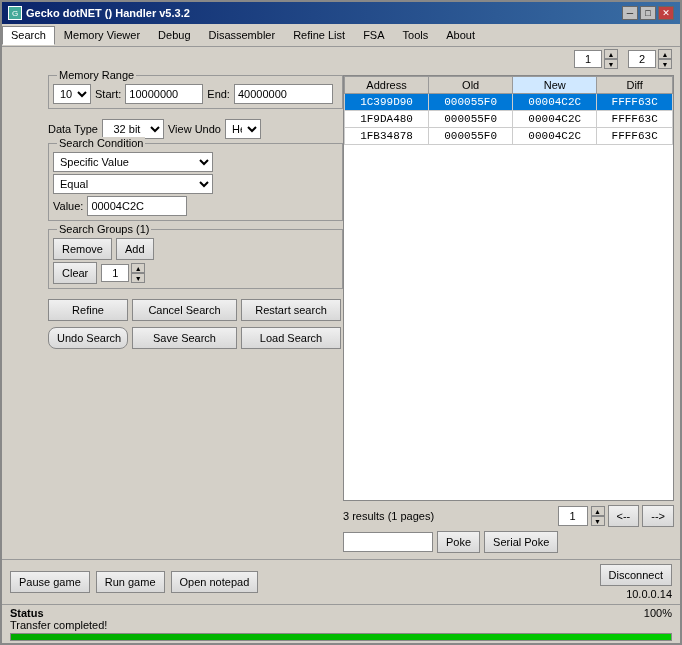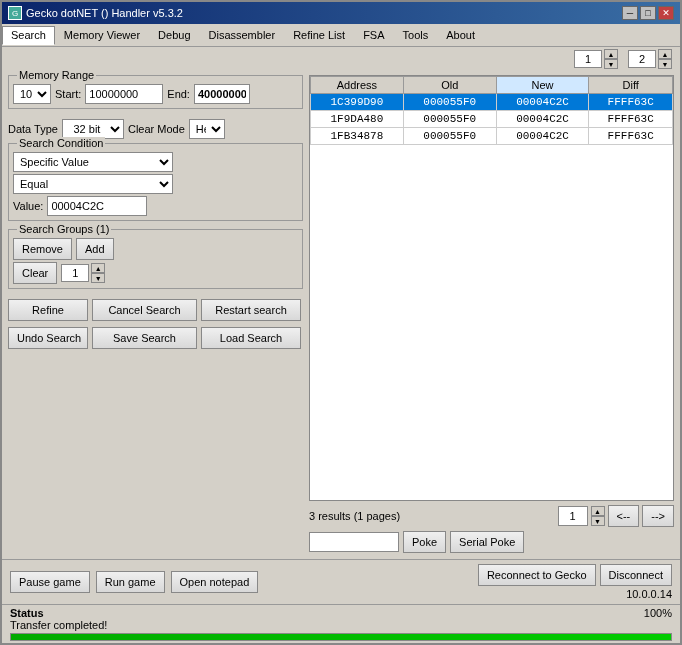--- a/index.html
+++ b/index.html
@@ -39,21 +39,21 @@
       background: #4a9;
       border: 1px solid #fff;
       font-size: 8px;
       display: flex;
       align-items: center;
       justify-content: center;
       color: white;
     }
     .title-text {
       font-size: 11px;
-      font-weight: normal;
+      font-weight: bold;
     }
     .title-controls {
       display: flex;
       gap: 2px;
     }
     .title-btn {
       width: 16px;
       height: 14px;
       background: #c0c0c0;
       border: 1px solid #666;
@@ -80,22 +80,22 @@
     .menu-tab.active {
       background: white;
       border: 1px solid #888;
       border-bottom: 1px solid white;
       margin-bottom: -1px;
     }
     .content-area {
       display: flex;
       flex: 1;
       padding: 6px;
-      gap: 6px;
       overflow: hidden;
+      margin-left: 40px;
     }
     .left-panel {
       width: 295px;
       display: flex;
       flex-direction: column;
       gap: 4px;
     }
     .right-panel {
       flex: 1;
       display: flex;
@@ -329,33 +329,33 @@
 
       <div class="memory-range-box">
         <span class="group-label">Memory Range</span>
         <div class="row">
           <select style="width:38px;">
             <option>10</option>
           </select>
           <span class="label">Start:</span>
           <input type="text" style="width: 78px;" value="10000000">
           <span class="label">End:</span>
-          <input type="text" style="width: 56px; font-weight: bold;" value="40000000">
+          <input type="text" style="width: 99px;" value="40000000">
         </div>
       </div>
 
       <div class="row">
         <span class="label">Data Type</span>
         <select style="width:62px;text-align:center;">
           <option>32 bit</option>
           <option>8 bit</option>
           <option>16 bit</option>
           <option>64 bit</option>
         </select>
-        <span class="label">Clear Mode</span>
+        <span class="label">View Undo</span>
         <select style="width:36px;">
           <option>Hex</option>
           <option>Decimal</option>
           <option>Binary</option>
         </select>
       </div>
 
       <div class="search-condition-box">
         <span class="group-label">Search Condition</span>
         <div class="row">
@@ -399,21 +399,21 @@
         </div>
       </div>
 
       <div class="row" style="margin-top:6px;">
         <button class="btn" style="width:80px;">Refine</button>
         <button class="btn" style="width:105px;">Cancel Search</button>
         <button class="btn" style="width:100px;">Restart search</button>
       </div>
 
       <div class="row">
-        <button class="btn" style="width:80px;">Undo Search</button>
+        <button class="btn" style="width:80px;border-radius:8px;">Undo Search</button>
         <button class="btn" style="width:105px;">Save Search</button>
         <button class="btn" style="width:100px;">Load Search</button>
       </div>
     </div>
 
     <div class="right-panel">
       <div class="table-container">
         <table class="results-table">
           <thead>
             <tr>
@@ -467,21 +467,20 @@
     </div>
   </div>
 
   <div class="bottom-bar">
     <button class="btn">Pause game</button>
     <button class="btn">Run game</button>
     <button class="btn">Open notepad</button>
     <div style="flex:1;"></div>
     <div style="display:flex; flex-direction:column; align-items:flex-end; gap:2px;">
       <div style="display:flex; gap:4px;">
-        <button class="btn">Reconnect to Gecko</button>
         <button class="btn">Disconnect</button>
       </div>
       <span style="font-size:11px;">10.0.0.14</span>
     </div>
   </div>
 
   <div class="status-bar">
     <div class="status-row">
       <span>
         <strong>Status</strong>

